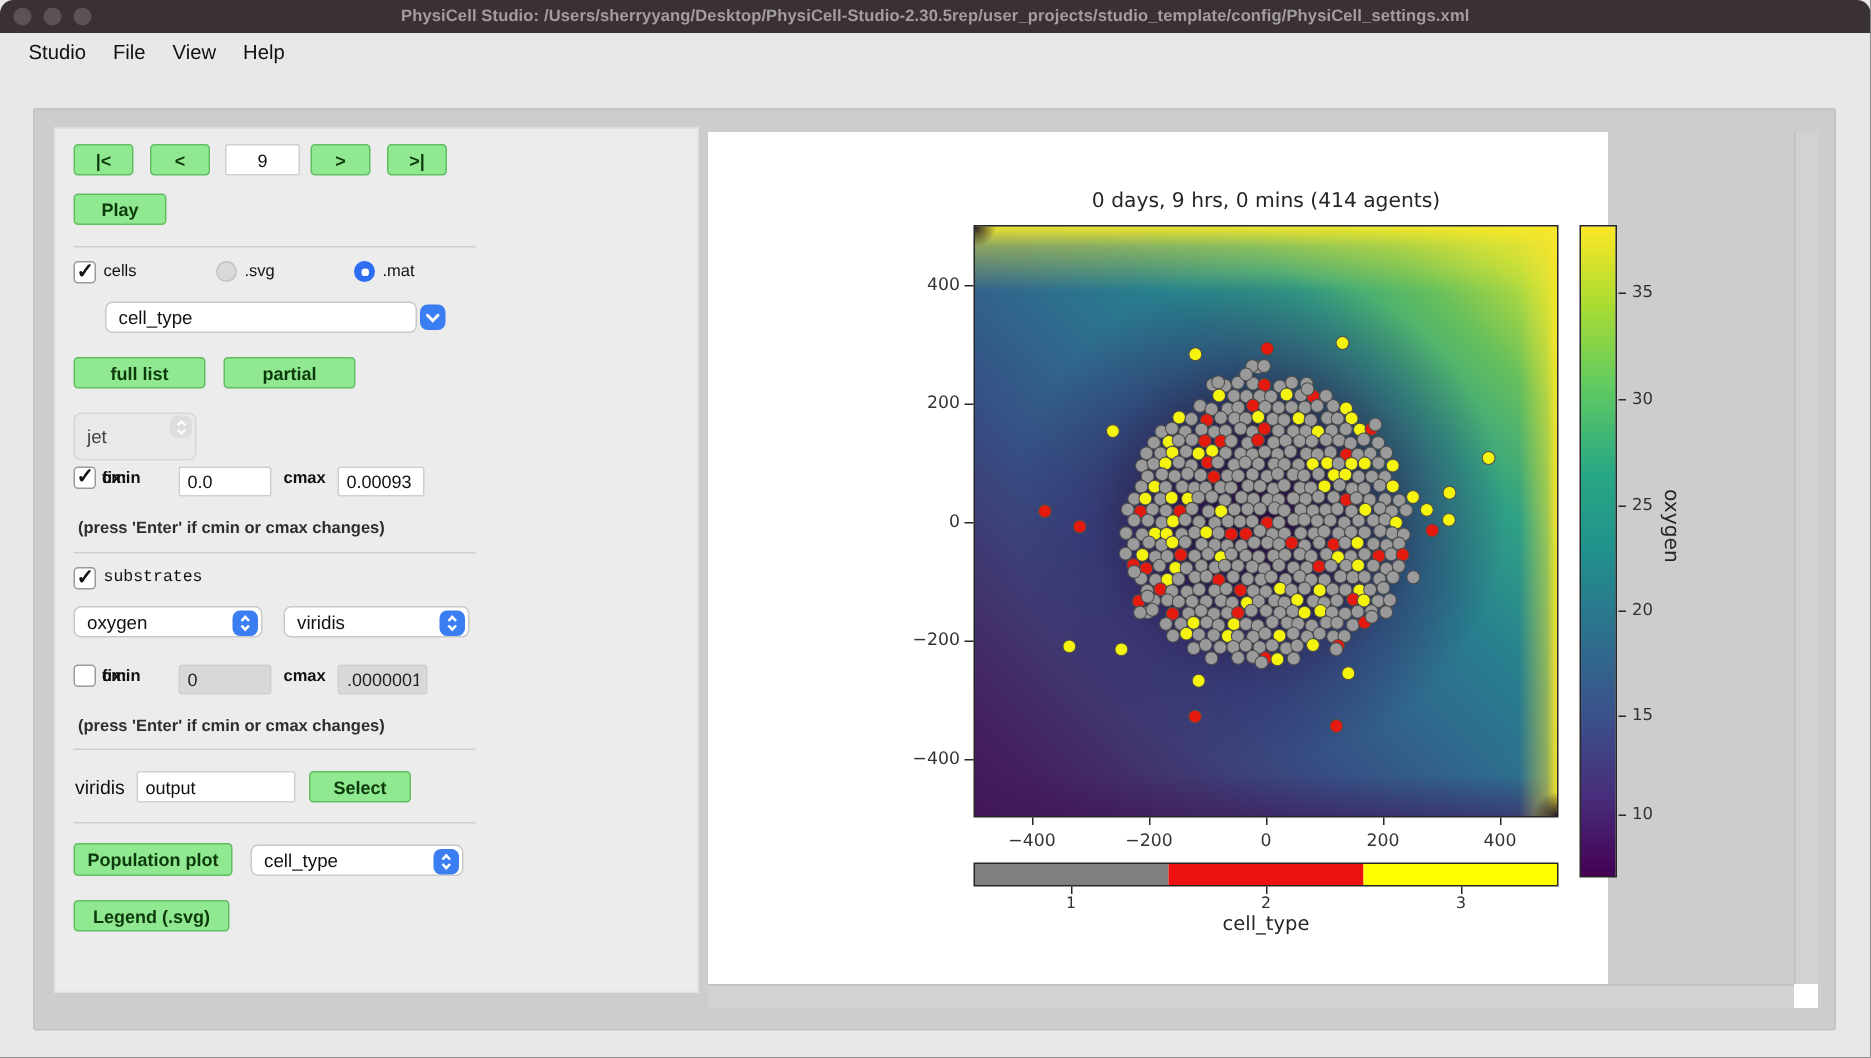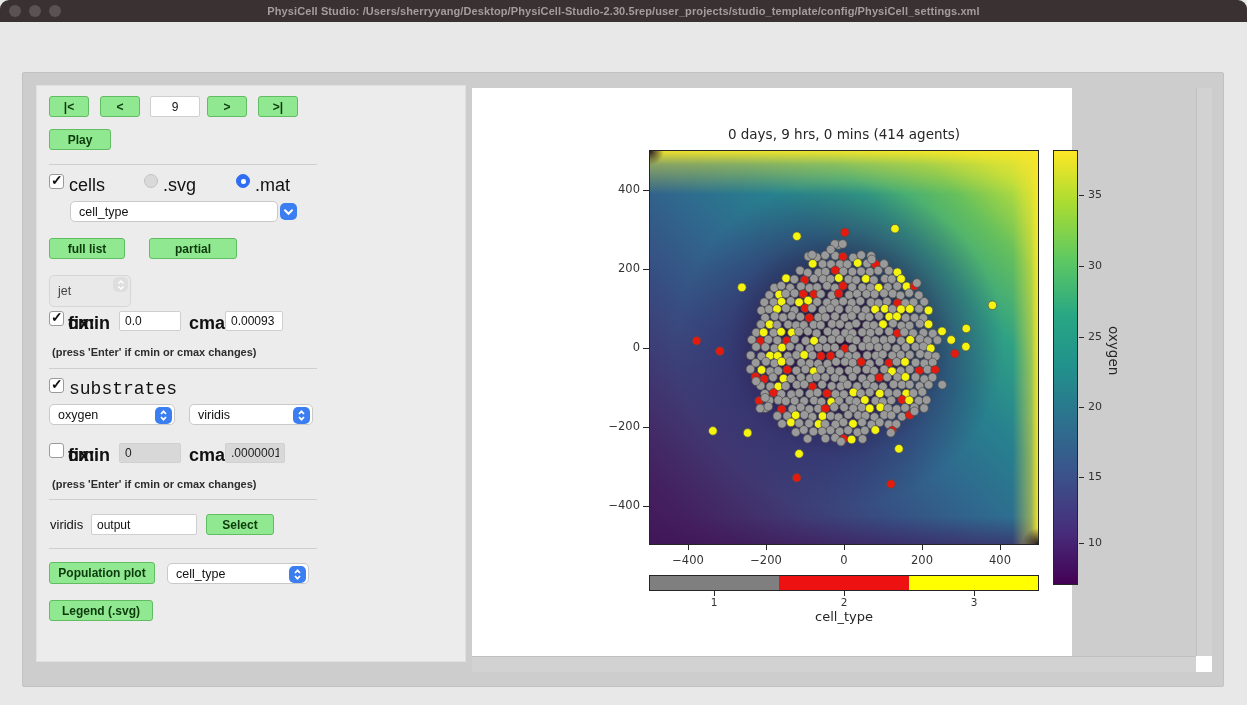--- a/index.html
+++ b/index.html
@@ -46,21 +46,21 @@
     background:#90e890; border:1px solid #62bd62; border-radius:3px;
     font-size:12px; font-weight:bold; color:#0c3a0c;
     display:flex; align-items:center; justify-content:center; cursor:pointer;
   }
   .field { background:#fff; border:1px solid #cfcfcf; border-radius:2px; font-size:12px; padding:0 5px;
     font-family:"Liberation Sans",sans-serif; color:#111; }
   .fieldg { background:#d8d8d8; border:1px solid #d0d0d0; border-radius:2px; font-size:12px; padding:0 5px;
     font-family:"Liberation Sans",sans-serif; color:#222; }
   .chk { width:15px; height:15px; background:#fff; border:1.5px solid #9a9a9a; border-radius:3px; }
   .chk .mark { position:absolute; left:1px; top:-3px; font-size:14px; font-weight:bold; color:#111; }
-  .lbl { font-size:18px; color:#111; white-space:nowrap; }
+  .lbl { font-size:11px; color:#111; white-space:nowrap; }
   .note { font-size:11px; font-weight:bold; color:#2e2e2e; white-space:nowrap; }
   .divider { height:1px; background:#cfcfcf; }
   .radio { width:14px; height:14px; border-radius:50%; background:#d9d9d9; border:1px solid #c3c3c3; }
   .radio.sel { background:#2f6ef2; border-color:#2f6ef2; }
   .radio .dot { position:absolute; left:4px; top:4px; width:4.5px; height:4.5px; border-radius:50%; background:#fff; }
   .combo { background:#fff; border:1px solid #c9c9c9; border-radius:5px; font-size:12.5px; color:#111;
     display:flex; align-items:center; padding-left:8px; }
   .combo.disabled { background:#e9e9e9; border-color:#d6d6d6; color:#444; }
   .stepper { position:absolute; right:2px; top:1.5px; width:17px; height:17px; border-radius:5px;
     background:#3b7ef2; display:flex; align-items:center; justify-content:center; }
@@ -107,20 +107,26 @@
 
   <div class="titlebar">
     <div class="traffic">
       <span></span>
       <span></span>
       <span></span>
     </div>
     <div class="titletext">PhysiCell Studio: /Users/sherryyang/Desktop/PhysiCell-Studio-2.30.5rep/user_projects/studio_template/config/PhysiCell_settings.xml</div>
   </div>
 
+  <div class="menubar">
+    <span class="menu-item">Studio</span>
+    <span class="menu-item">File</span>
+    <span class="menu-item">View</span>
+    <span class="menu-item">Help</span>
+  </div>
 
 
   <div class="main-frame"></div>
 
   <div class="left-panel">
 
     <button class="gbtn" style="left:12px; top:10px; width:40px; height:21px;">|&lt;</button>
     <button class="gbtn" style="left:63px; top:10px; width:40px; height:21px;">&lt;</button>
     <input class="field" style="left: 113px; top: 10px; width: 50px; height: 21px; text-align: center;" value="9">
     <button class="gbtn" style="left:170px; top:10px; width:40px; height:21px;">&gt;</button>
@@ -143,21 +149,21 @@
 
     <div class="combo" style="left:33px; top:115px; width:208px; height:21px;">
       <span style="position:static;">cell_type</span>
     </div>
     <div class="chevbtn" style="left:243px; top:117px;">
       <svg width="11" height="8" viewBox="0 0 11 8">
           <path d="M2 2.2 L5.5 5.8 L9 2.2" stroke="#fff" stroke-width="2" fill="none" stroke-linecap="round"></path>
         </svg>
     </div>
 
-    <button class="gbtn" style="left:12px; top:152px; width:76px; height:21px;">full list</button>
+    <button class="gbtn" style="left:12px; top:152px; width:88px; height:21px;">full list</button>
     <button class="gbtn" style="left:112px; top:152px; width:88px; height:21px;">partial</button>
 
     <div class="combo disabled" style="left:12px; top:189px; width:82px; height:32px;">
       <span style="position:static;">jet</span>
       <span class="stepper gray" style="top:1px; width:15px; height:15px;">
         <svg width="8" height="12" viewBox="0 0 8 12">
             <path d="M1.5 4.5 L4 2 L6.5 4.5" stroke="#fff" stroke-width="1.5" fill="none"></path>
             <path d="M1.5 7.5 L4 10 L6.5 7.5" stroke="#fff" stroke-width="1.5" fill="none"></path>
           </svg>
       </span>

